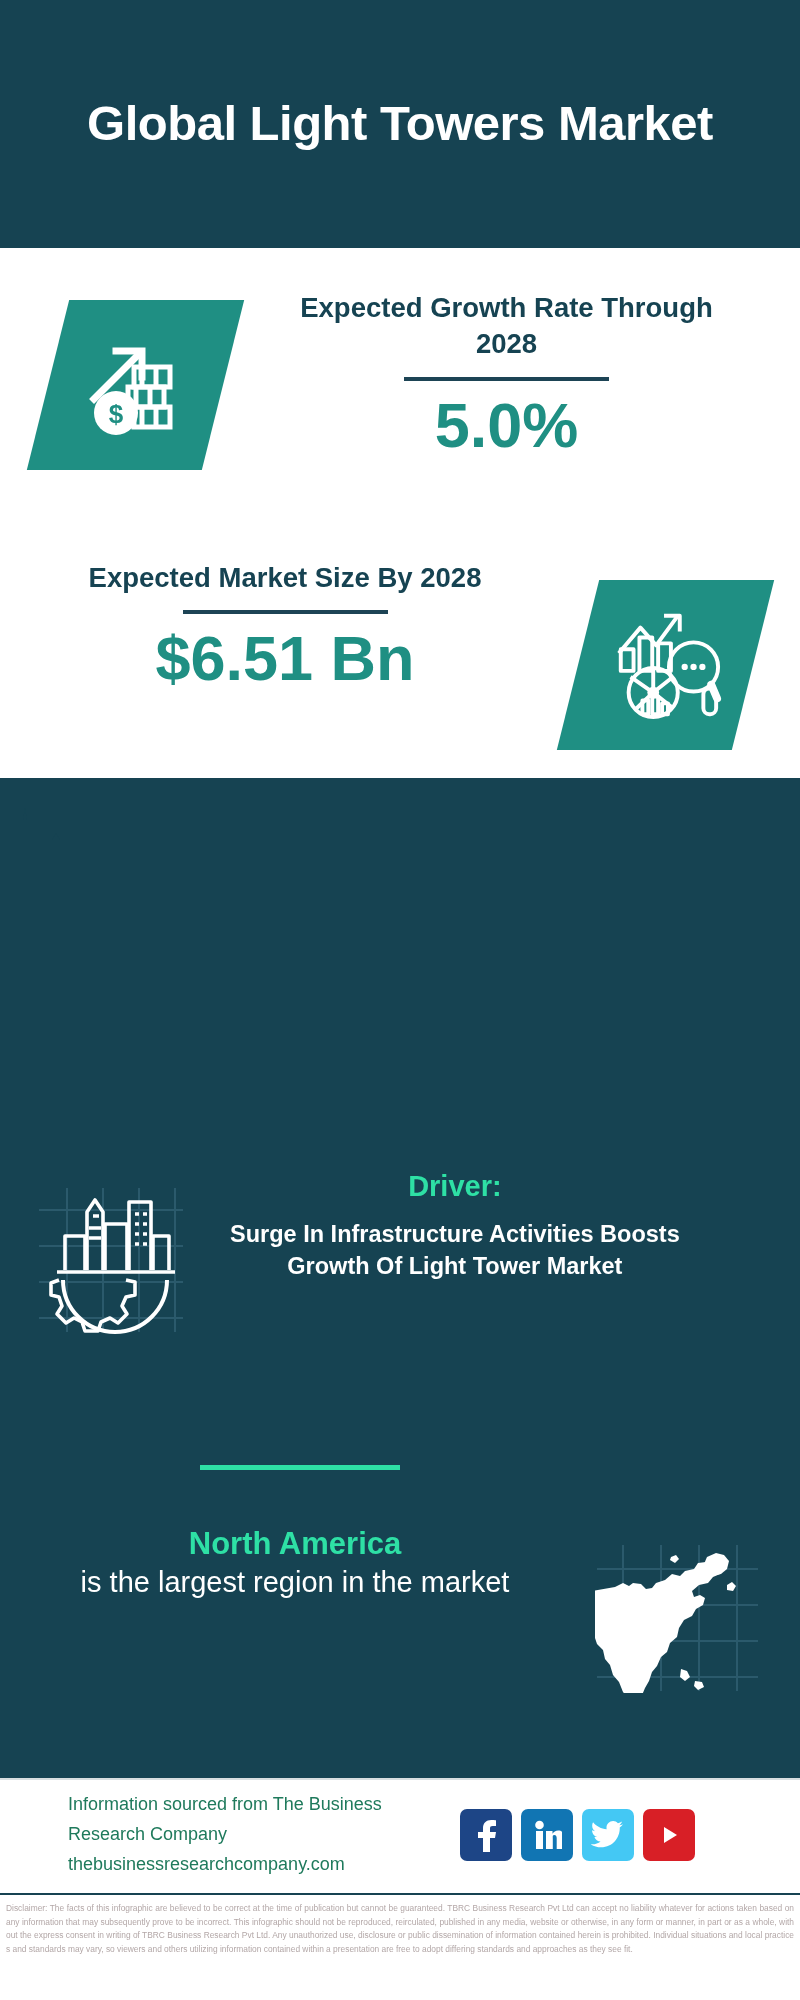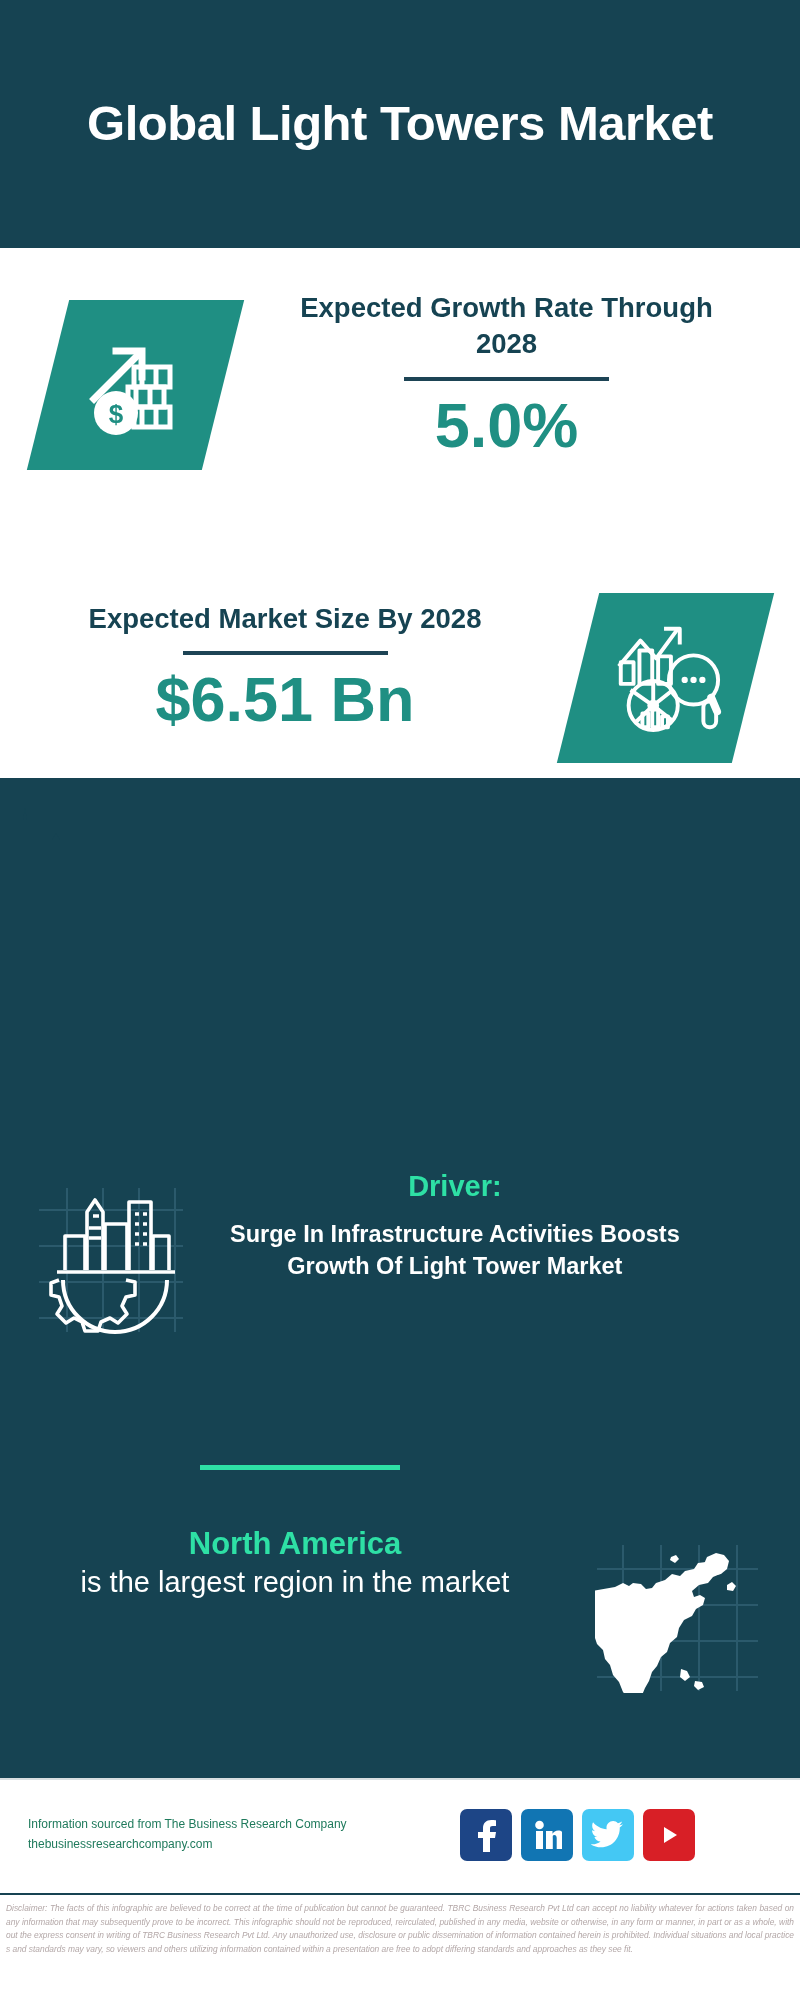--- a/index.html
+++ b/index.html
@@ -57,21 +57,21 @@
     margin:14px auto 10px auto;
   }
   .stat-value {
     color:#1f8f83; font-size:63px; font-weight:bold;
     text-align:center; line-height:1.1;
   }
 
   
   .stat2 {
     position:absolute; left:0; top:560px; width:800px; height:215px;
-    display:flex; align-items:center;
+    display:flex; align-items:flex-start;
   }
   .stat2 .txt-wrap { width:530px; padding-left:40px; }
   .stat2 .icon-wrap { width:270px; display:flex; justify-content:center; padding-top:20px; }
 
   
   .dark-zone {
     position:absolute; left:0; top:778px; width:800px; height:1000px;
     background:#164352;
     overflow:hidden;
   }
@@ -117,38 +117,38 @@
 
   
   .footer {
     position:absolute; left:0; top:1778px; width:800px; height:112px;
     background:#ffffff;
     border-top:2px solid #d8dee0;
     display:flex; align-items:center;
   }
   .footer-left { padding-left:28px; width:460px; }
   .footer-line {
-    color:#1f7a5c; font-size:12px; line-height:1.65;
+    color:#1f7a5c; font-size:18px; line-height:1.65;margin-left:40px;
   }
   .social-row { display:flex; gap:9px; align-items:center; }
   .social {
     width:52px; height:52px; border-radius:7px;
     display:flex; align-items:center; justify-content:center;
   }
 
   
   .disclaimer {
     position:absolute; left:0; top:1893px; width:800px; height:107px;
     background:#ffffff;
     border-top:2px solid #164352;
     padding:7px 6px 0 6px;
   }
   .disclaimer p {
     color:#b3a7a7; font-size:8.4px; line-height:1.62;
-    text-align:justify; word-break:break-all;font-style:italic;
+    text-align:justify; word-break:break-all;
   }
 </style>
 </head>
 <body>
 
 <div class="page">
 
   <div class="header">
     <div class="header-title">Global Light Towers Market</div>
   </div>

